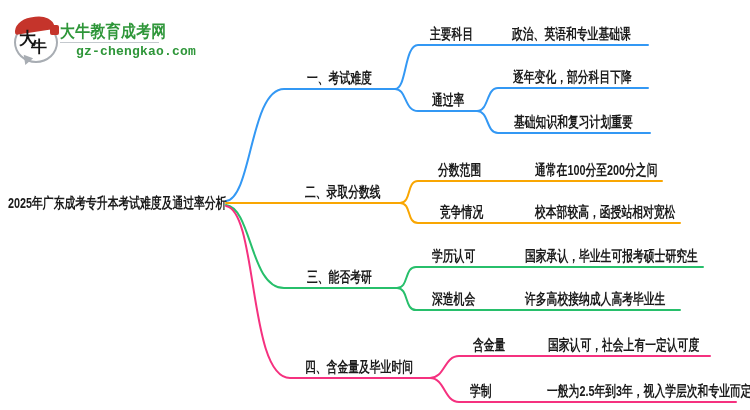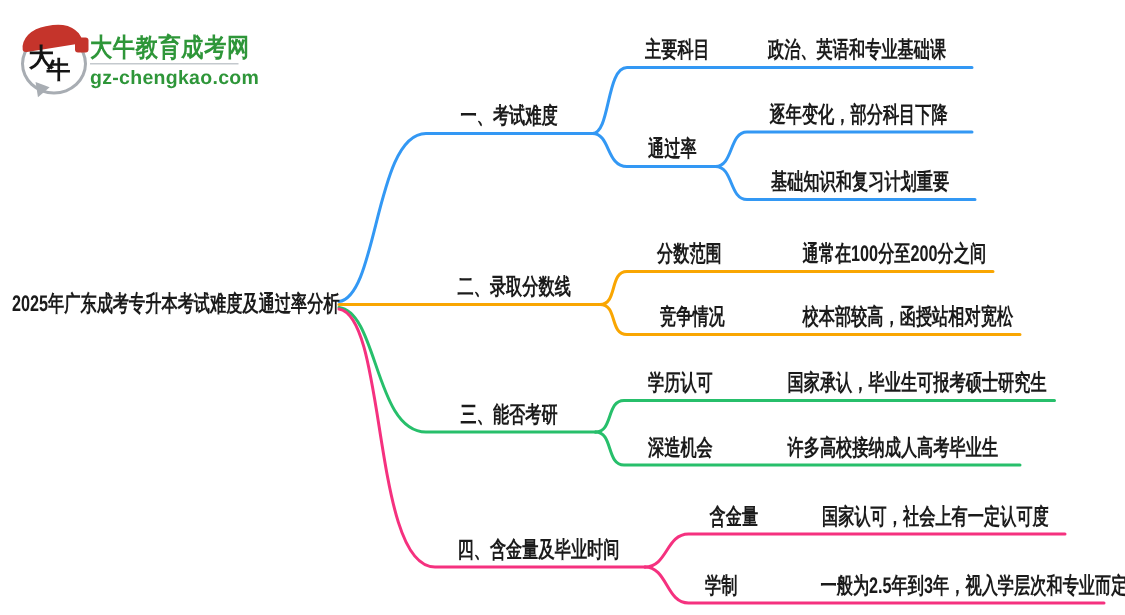--- a/index.html
+++ b/index.html
@@ -46,23 +46,24 @@
     transform:rotate(20deg);
   }
   .site-name {
     position:absolute; left:48px; top:6px; white-space:nowrap;
     font-weight:700; font-size:17px; letter-spacing:0.5px;
     color:var(--brand-green);
     transform:scaleX(0.87); transform-origin:left top;
   }
   .logo-divider { position:absolute; left:48px; top:28px; width:99px; height:1px; background:#c4c9ce; }
   .site-domain {
-    position:absolute; left:48px; top:30px; white-space:nowrap;
+    position:absolute; left:64px; top:30px; white-space:nowrap;
     font-weight:700; font-size:13px; letter-spacing:0.2px;
     color:var(--brand-green);
+    font-family:Liberation Mono, monospace;
   }
 </style>
 </head>
 <body>
 
 <div class="stage">
 
   <div class="logo">
     <div class="bubble">
       <div class="arc"></div>

